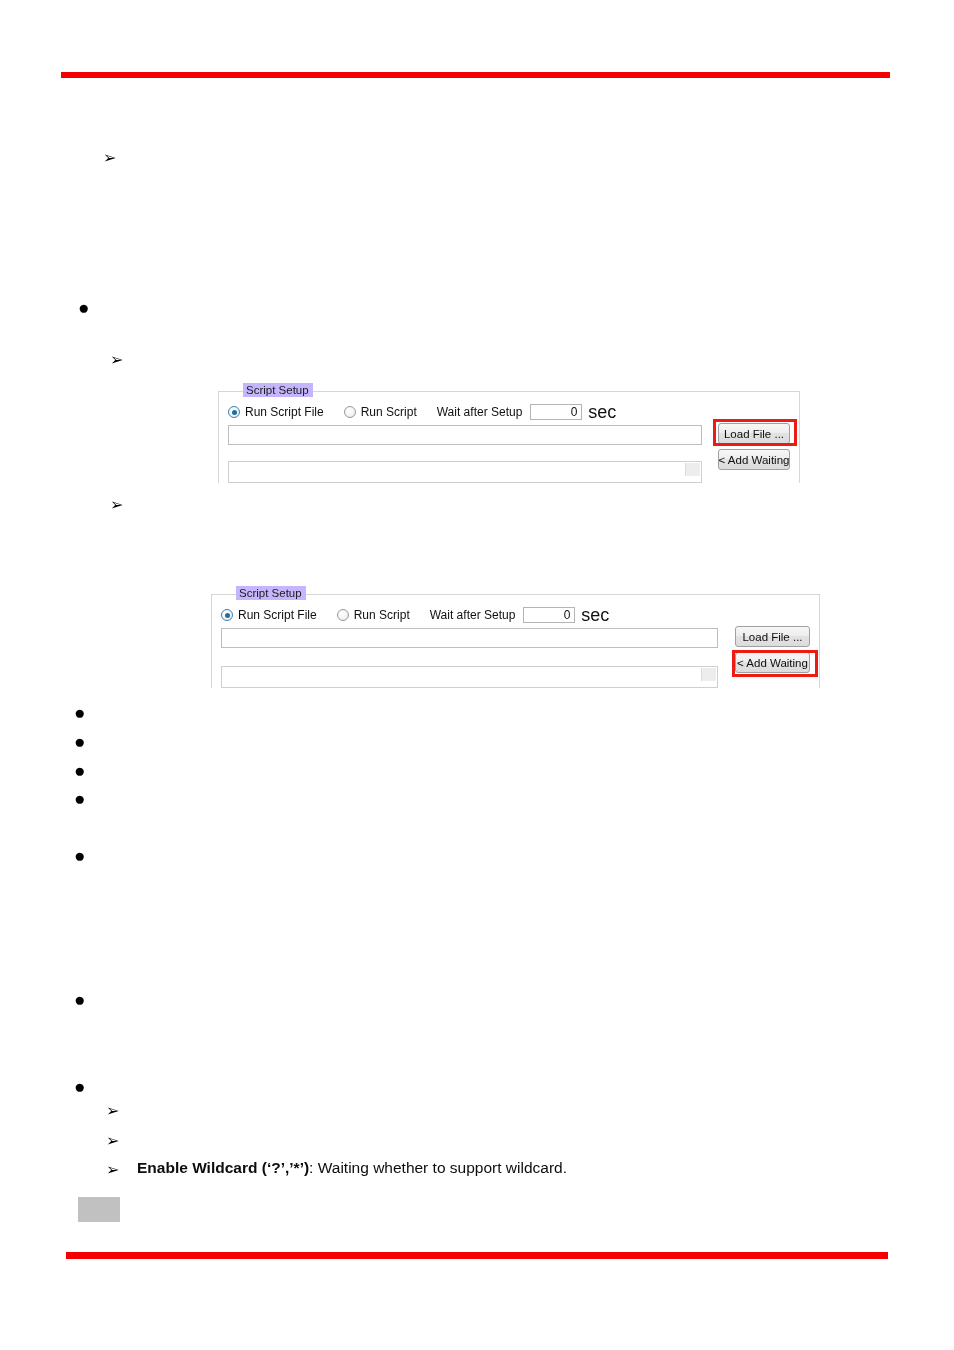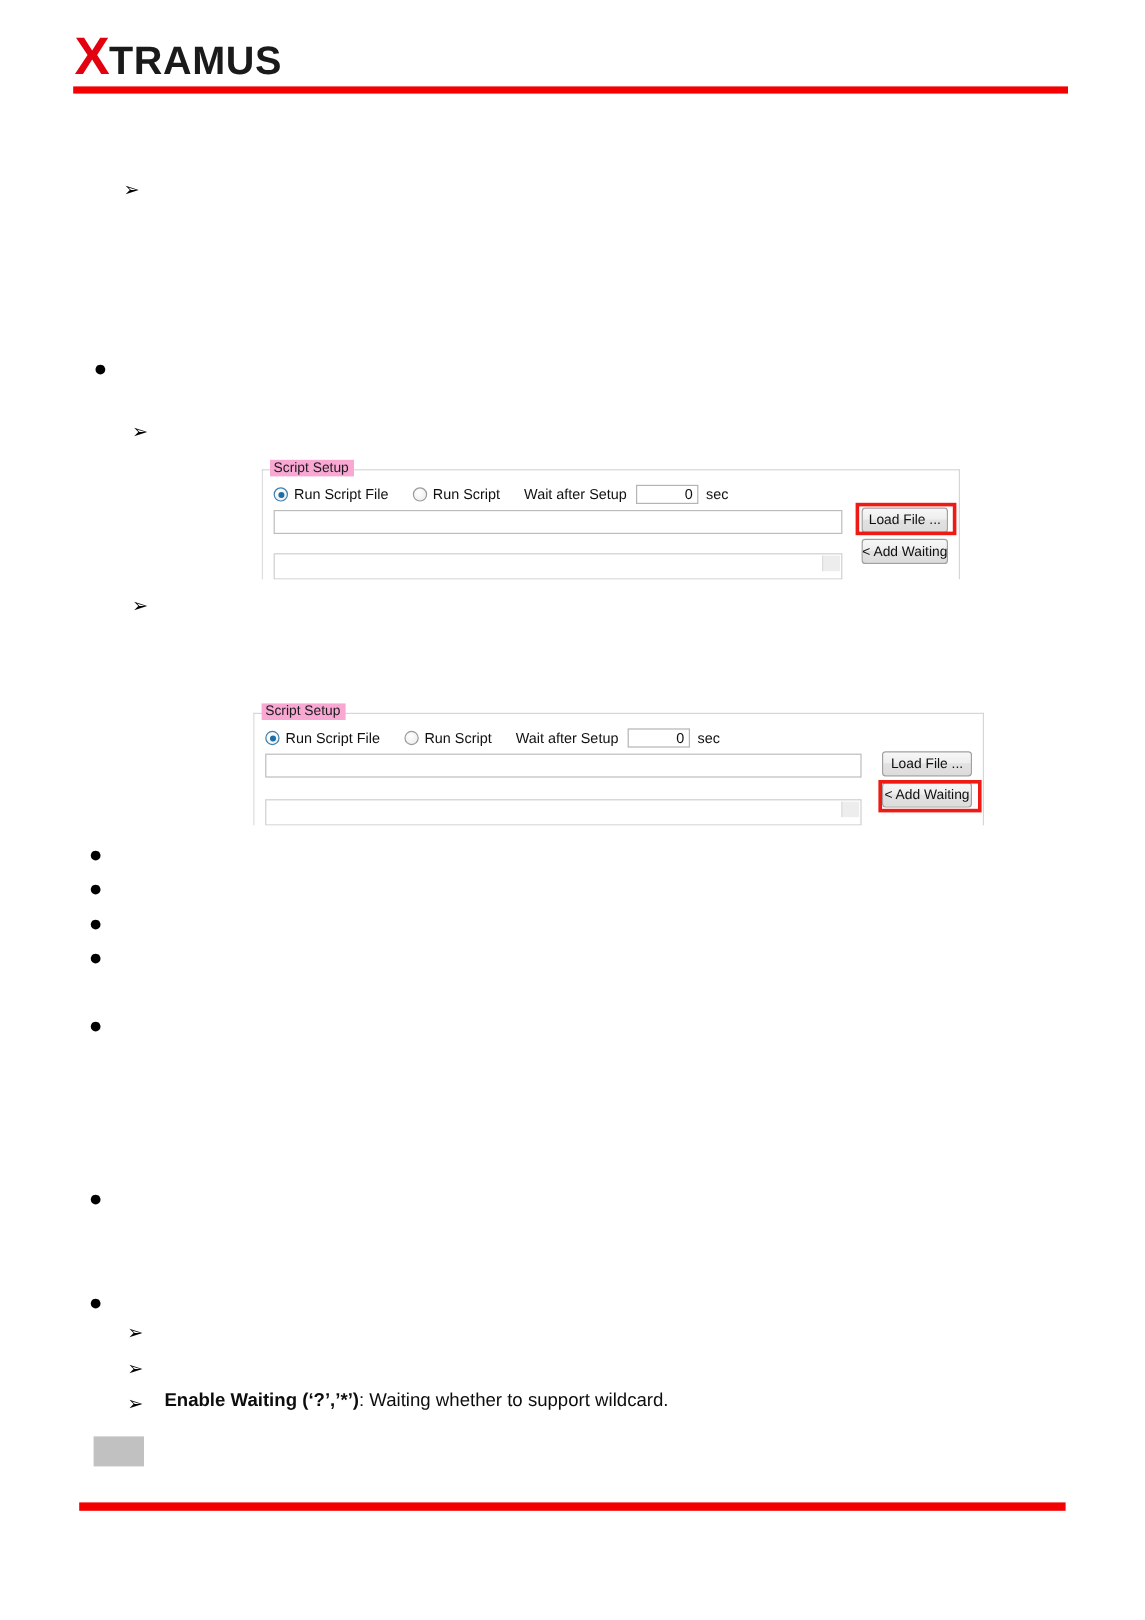--- a/index.html
+++ b/index.html
@@ -115,23 +115,23 @@
     border-right: none;
   }
   .groupbox-right-edge {
     position: absolute;
     right: 0; top: 8px; bottom: 0;
     width: 1px;
     background: #d6d6d6;
   }
   .groupbox-title {
     position: absolute;
-    left: 7px;
+    left: 25px;
     top: 0px;
-    background: #f9a8d4;
+    background: #c4b5fd;
     padding: 0 4px 0 3px;
     font-size: 11.5px;
     color: #1b1b1b;
     line-height: 14px;
     white-space: nowrap;
   }
 
   .radio-row {
     position: absolute;
     left: 10px;
@@ -190,21 +190,21 @@
     box-sizing: border-box;
     font-size: 12px;
     color: #101010;
     text-align: right;
     padding: 0 4px;
     line-height: 14px;
     display: inline-block;
     margin-right: 6px;
   }
   .unit-label {
-    font-size: 12px;
+    font-size: 18px;
     color: #101010;
   }
 
   .path-input {
     position: absolute;
     left: 10px;
     height: 20px;
     border: 1px solid #bdbdbd;
     background: #ffffff;
     box-sizing: border-box;
@@ -247,23 +247,20 @@
     border: 3px solid #ee1b14;
     box-sizing: border-box;
     background: transparent;
     pointer-events: none;
   }
 </style>
 </head>
 <body>
 
 <div class="page-header">
-  <div class="logo">
-    <span class="logo-x">X</span><span class="logo-rest">TRAMUS</span>
-  </div>
   <div class="header-rule"></div>
 </div>
 
 <span class="marker arrow-bullet" style="left:103px; top:150px;">➢</span>
 <span class="marker bullet-dot" style="left:78px; top:298px;">●</span>
 <span class="marker arrow-bullet" style="left:110px; top:352px;">➢</span>
 
 <div class="dialog" style="left:218px; top:383px; width:582px; height:100px;">
 
   <div class="groupbox"></div>
@@ -334,17 +331,17 @@
 <span class="marker bullet-dot" style="left:74px; top:789px;">●</span>
 <span class="marker bullet-dot" style="left:74px; top:846px;">●</span>
 <span class="marker bullet-dot" style="left:74px; top:990px;">●</span>
 <span class="marker bullet-dot" style="left:74px; top:1077px;">●</span>
 
 <span class="marker arrow-bullet" style="left:106px; top:1103px;">➢</span>
 <span class="marker arrow-bullet" style="left:106px; top:1133px;">➢</span>
 <span class="marker arrow-bullet" style="left:106px; top:1162px;">➢</span>
 
 <div class="body-text" style="left:137px; top:1158px;">
-  <b>Enable Waiting (‘?’,’*’)</b><span>: Waiting whether to support wildcard.</span>
+  <b>Enable Wildcard (‘?’,’*’)</b><span>: Waiting whether to support wildcard.</span>
 </div>
 
 <div class="page-number-box"></div>
 <div class="footer-rule"></div>
 
 </body></html>

